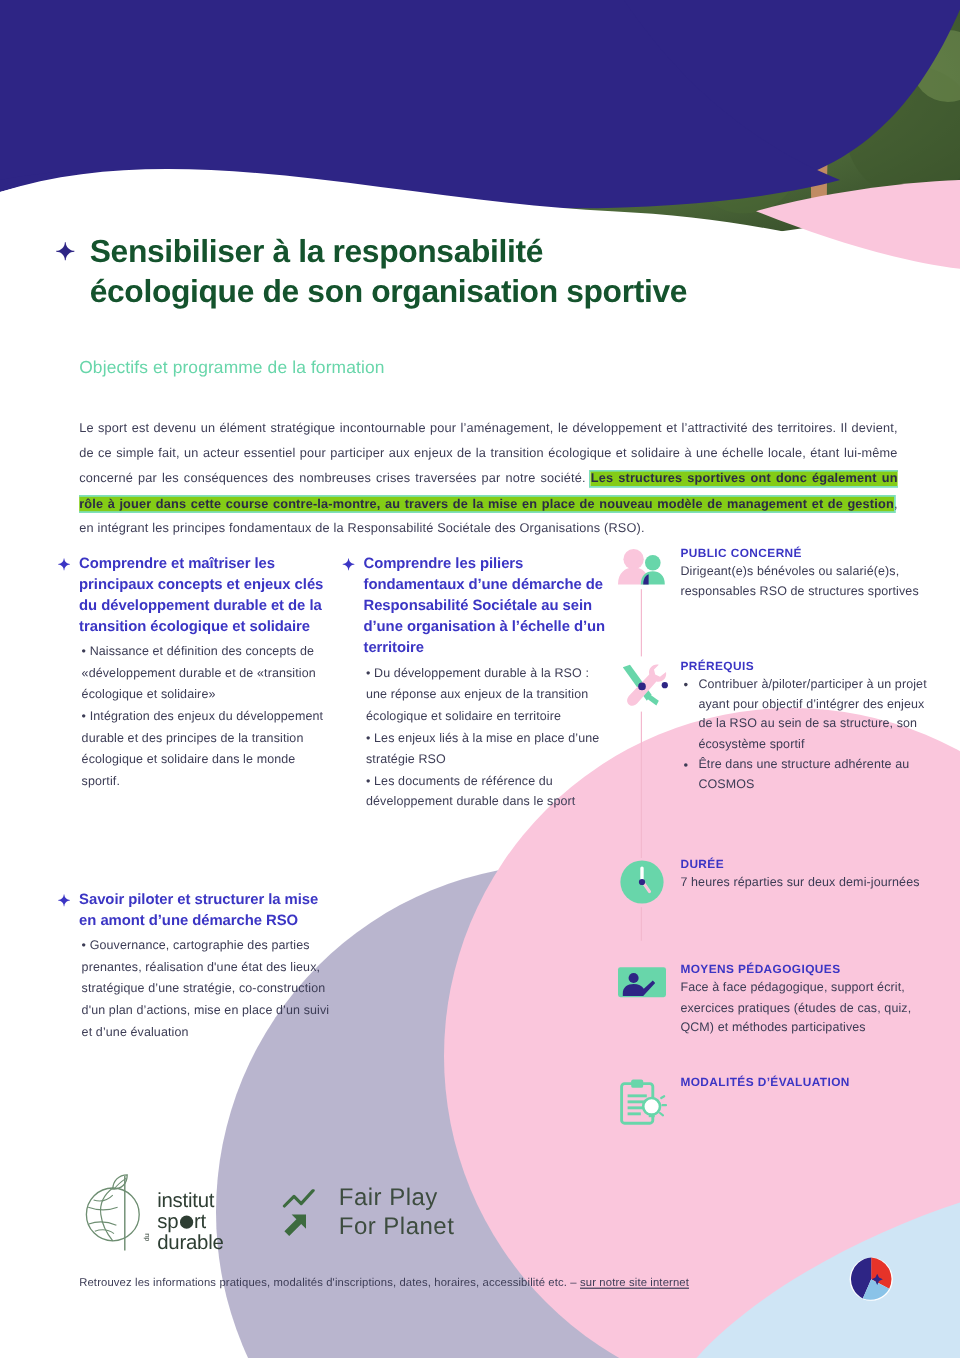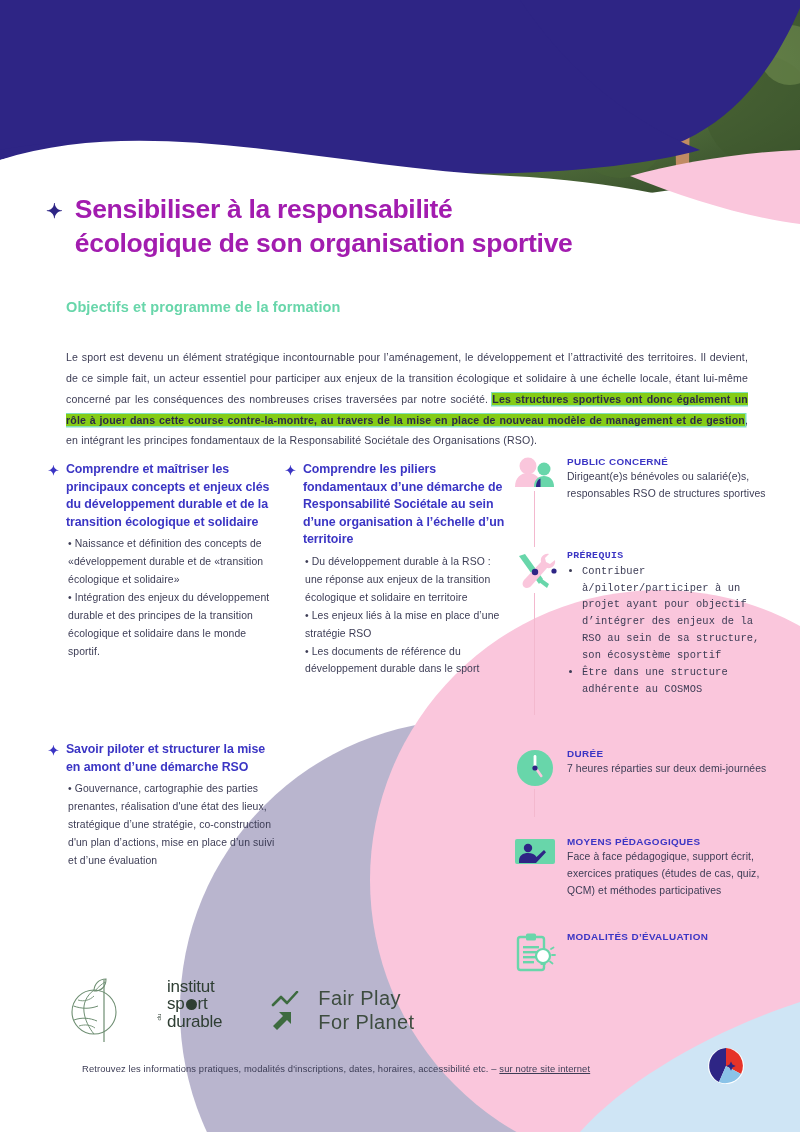--- a/index.html
+++ b/index.html
@@ -14,28 +14,28 @@
   .bg-svg{position:absolute;top:0;left:0;width:800px;height:1132px;}
 
   
   .title-block{position:absolute;left:46px;top:193px;width:660px;z-index:5;}
   .title-row{display:flex;align-items:flex-start;}
   .title-spark{
     color:#2E2585;font-size:20px;line-height:1;margin-right:12px;margin-top:8px;
     font-weight:700;flex:0 0 auto;
   }
   .title-text{
-    color:#a21caf;font-size:26.5px;line-height:1.28;font-weight:700;
+    color:#14532d;font-size:26.5px;line-height:1.28;font-weight:700;
     letter-spacing:-0.3px;
   }
 
   
   .sec-head{
     position:absolute;left:66px;top:299px;z-index:5;
-    color:#68D6AA;font-size:14.5px;font-weight:700;letter-spacing:0.1px;
+    color:#68D6AA;font-size:14.5px;font-weight:400;letter-spacing:0.1px;
   }
 
   
   .intro{
     position:absolute;left:66px;top:336px;width:682px;z-index:5;
     font-size:10.6px;line-height:1.98;color:#3C3C55;text-align:justify;
     letter-spacing:0.15px;
   }
   .intro .hl{
     background:#84cc16;font-weight:700;color:#2B2B45;
@@ -79,37 +79,37 @@
   }
   .side-desc ul{margin:0;padding-left:15px;}
   .side-desc li{margin:0 0 0 0;}
   .connector{
     position:absolute;width:1.4px;background:#F3B8CE;left:25px;
   }
 
   
   .logos{position:absolute;left:70px;top:978px;z-index:5;
     display:flex;align-items:center;}
-  .logo-isd{display:flex;align-items:flex-start;gap:36px;}
+  .logo-isd{display:flex;align-items:flex-end;}
   .logo-isd-txt{
     margin-left:9px;color:#2E3E33;font-size:17px;line-height:1.02;
     font-weight:400;letter-spacing:-0.2px;position:relative;
   }
   .logo-isd-txt .au{
     position:absolute;left:-11px;top:19px;font-size:6px;
     transform:rotate(-90deg);transform-origin:center;letter-spacing:0;
   }
   .logo-fpp{display:flex;align-items:center;margin-left:48px;}
   .logo-fpp-txt{
     margin-left:8px;color:#3D4C3F;font-size:20px;line-height:1.18;
     letter-spacing:0.4px;
   }
 
   .footnote{
-    position:absolute;left:82px;top:1063px;z-index:6;
+    position:absolute;left:66px;top:1063px;z-index:6;
     font-size:9.4px;color:#3C3C55;letter-spacing:0.12px;
   }
   .footnote a{color:#3C3C55;text-decoration:underline;}
 
   .badge{position:absolute;left:706px;top:1046px;z-index:6;}
 </style>
 </head>
 <body>
 
 <div class="bg-layer">
@@ -239,21 +239,21 @@
         <path d="M22,30 C22,25 24,22.5 26.5,21.5 L26.5,30 Z" fill="#2E2585"></path>
       </svg>
       <div class="connector" style="top:36px;height:56px;"></div>
     </div>
     <div class="side-txt">
       <div class="side-label">PUBLIC CONCERNÉ</div>
       <div class="side-desc">Dirigeant(e)s bénévoles ou salarié(e)s, responsables RSO de structures sportives</div>
     </div>
   </div>
 
-  <div class="side-item" style="margin-bottom:50px;font-family:Liberation Mono, monospace;">
+  <div class="side-item" style="margin-bottom:50px;">
     <div class="side-ico">
       <svg width="44" height="40" viewBox="0 0 44 40">
 
         <path d="M6,5 L12,3 L30,28 L26,33 Z" fill="#68D6AA"></path>
         <path d="M26,31 L34,37 L36,33 L29,28 Z" fill="#68D6AA"></path>
 
         <path d="M36,3 C31,2 27,6 28,11 L12,28 C9,31 9,34 11,36 C13,38 17,37 19,34
                  L34,17 C39,18 43,14 42,9 L37,13 L33,11 L32,7 Z" fill="#FAC6DC"></path>
         <circle cx="22" cy="21" r="3.2" fill="#2E2585"></circle>
         <circle cx="41" cy="20" r="2.6" fill="#2E2585"></circle>

